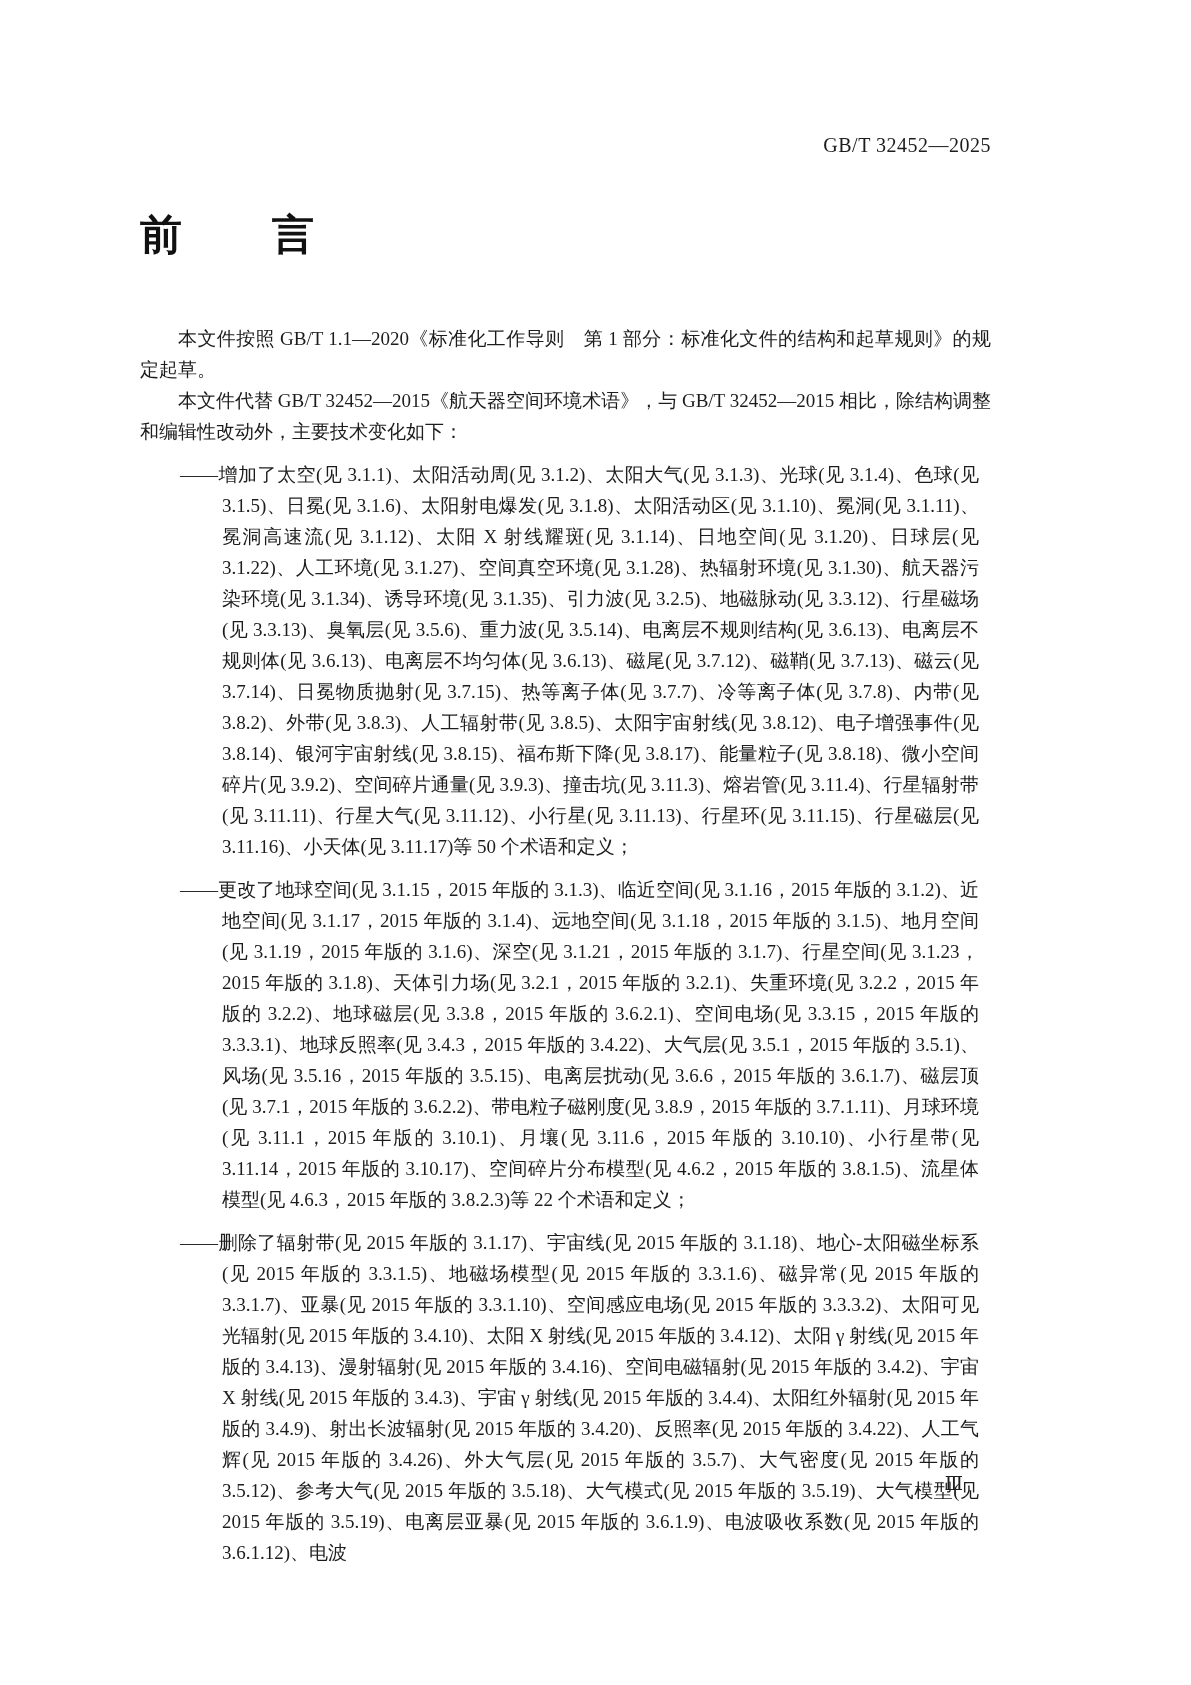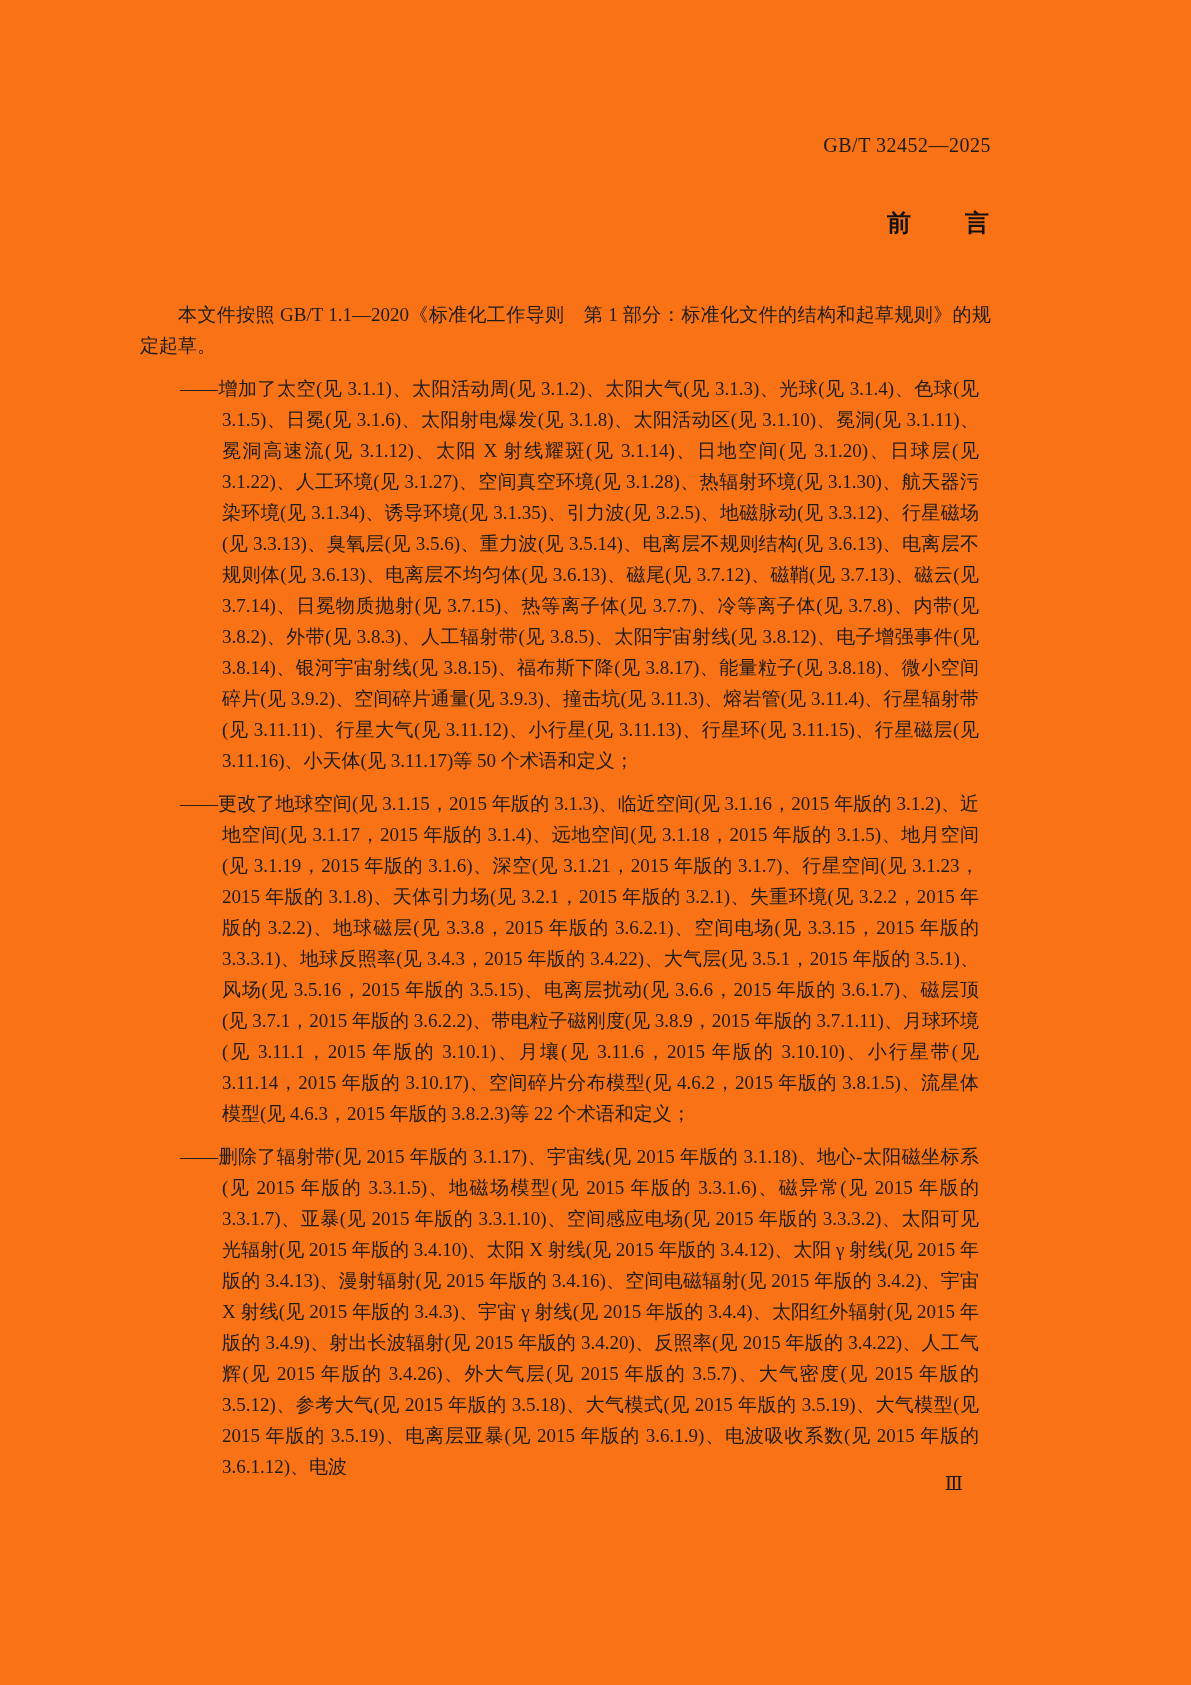--- a/index.html
+++ b/index.html
@@ -6,44 +6,44 @@
   html, body {
     margin: 0;
     padding: 0;
     background: #e8e8e8;
   }
   .sheet {
     position: relative;
     width: 1191px;
     height: 1685px;
     margin: 0 auto;
-    background: #f97316;
+    background: #ffffff;
     color: #1c1c1c;
     font-family: "Liberation Serif", "DejaVu Serif", serif;
     overflow: hidden;
   }
   .content {
     position: absolute;
     left: 140px;
     top: 0;
     width: 851px;
   }
   .doc-number {
     margin-top: 134px;
     text-align: right;
     font-size: 20px;
     letter-spacing: 0.5px;
     font-weight: 400;
   }
   .fw-title {
     margin: 50px 0 0 0;
-    text-align: right;
+    text-align: left;
     font-family: "Liberation Sans", "DejaVu Sans", sans-serif;
     font-weight: 700;
-    font-size: 24px;
+    font-size: 42px;
     letter-spacing: 2px;
     color: #111;
   }
   .body-text {
     margin-top: 60px;
     font-size: 19px;
     line-height: 31px;
     text-align: justify;
     text-justify: inter-character;
   }
@@ -75,20 +75,21 @@
   <div class="content">
 
     <div class="doc-number">GB/T 32452—2025</div>
 
     <h1 class="fw-title">前　　言</h1>
 
     <div class="body-text">
 
       <p class="para">本文件按照 GB/T 1.1—2020《标准化工作导则　第 1 部分：标准化文件的结构和起草规则》的规定起草。</p>
 
+      <p class="para">本文件代替 GB/T 32452—2015《航天器空间环境术语》，与 GB/T 32452—2015 相比，除结构调整和编辑性改动外，主要技术变化如下：</p>
 
       <div class="change-list">
         <p class="change-item">——增加了太空(见 3.1.1)、太阳活动周(见 3.1.2)、太阳大气(见 3.1.3)、光球(见 3.1.4)、色球(见 3.1.5)、日冕(见 3.1.6)、太阳射电爆发(见 3.1.8)、太阳活动区(见 3.1.10)、冕洞(见 3.1.11)、冕洞高速流(见 3.1.12)、太阳 X 射线耀斑(见 3.1.14)、日地空间(见 3.1.20)、日球层(见 3.1.22)、人工环境(见 3.1.27)、空间真空环境(见 3.1.28)、热辐射环境(见 3.1.30)、航天器污染环境(见 3.1.34)、诱导环境(见 3.1.35)、引力波(见 3.2.5)、地磁脉动(见 3.3.12)、行星磁场(见 3.3.13)、臭氧层(见 3.5.6)、重力波(见 3.5.14)、电离层不规则结构(见 3.6.13)、电离层不规则体(见 3.6.13)、电离层不均匀体(见 3.6.13)、磁尾(见 3.7.12)、磁鞘(见 3.7.13)、磁云(见 3.7.14)、日冕物质抛射(见 3.7.15)、热等离子体(见 3.7.7)、冷等离子体(见 3.7.8)、内带(见 3.8.2)、外带(见 3.8.3)、人工辐射带(见 3.8.5)、太阳宇宙射线(见 3.8.12)、电子增强事件(见 3.8.14)、银河宇宙射线(见 3.8.15)、福布斯下降(见 3.8.17)、能量粒子(见 3.8.18)、微小空间碎片(见 3.9.2)、空间碎片通量(见 3.9.3)、撞击坑(见 3.11.3)、熔岩管(见 3.11.4)、行星辐射带(见 3.11.11)、行星大气(见 3.11.12)、小行星(见 3.11.13)、行星环(见 3.11.15)、行星磁层(见 3.11.16)、小天体(见 3.11.17)等 50 个术语和定义；</p>
 
         <p class="change-item">——更改了地球空间(见 3.1.15，2015 年版的 3.1.3)、临近空间(见 3.1.16，2015 年版的 3.1.2)、近地空间(见 3.1.17，2015 年版的 3.1.4)、远地空间(见 3.1.18，2015 年版的 3.1.5)、地月空间(见 3.1.19，2015 年版的 3.1.6)、深空(见 3.1.21，2015 年版的 3.1.7)、行星空间(见 3.1.23，2015 年版的 3.1.8)、天体引力场(见 3.2.1，2015 年版的 3.2.1)、失重环境(见 3.2.2，2015 年版的 3.2.2)、地球磁层(见 3.3.8，2015 年版的 3.6.2.1)、空间电场(见 3.3.15，2015 年版的 3.3.3.1)、地球反照率(见 3.4.3，2015 年版的 3.4.22)、大气层(见 3.5.1，2015 年版的 3.5.1)、风场(见 3.5.16，2015 年版的 3.5.15)、电离层扰动(见 3.6.6，2015 年版的 3.6.1.7)、磁层顶(见 3.7.1，2015 年版的 3.6.2.2)、带电粒子磁刚度(见 3.8.9，2015 年版的 3.7.1.11)、月球环境(见 3.11.1，2015 年版的 3.10.1)、月壤(见 3.11.6，2015 年版的 3.10.10)、小行星带(见 3.11.14，2015 年版的 3.10.17)、空间碎片分布模型(见 4.6.2，2015 年版的 3.8.1.5)、流星体模型(见 4.6.3，2015 年版的 3.8.2.3)等 22 个术语和定义；</p>
 
         <p class="change-item">——删除了辐射带(见 2015 年版的 3.1.17)、宇宙线(见 2015 年版的 3.1.18)、地心-太阳磁坐标系(见 2015 年版的 3.3.1.5)、地磁场模型(见 2015 年版的 3.3.1.6)、磁异常(见 2015 年版的 3.3.1.7)、亚暴(见 2015 年版的 3.3.1.10)、空间感应电场(见 2015 年版的 3.3.3.2)、太阳可见光辐射(见 2015 年版的 3.4.10)、太阳 X 射线(见 2015 年版的 3.4.12)、太阳 γ 射线(见 2015 年版的 3.4.13)、漫射辐射(见 2015 年版的 3.4.16)、空间电磁辐射(见 2015 年版的 3.4.2)、宇宙 X 射线(见 2015 年版的 3.4.3)、宇宙 γ 射线(见 2015 年版的 3.4.4)、太阳红外辐射(见 2015 年版的 3.4.9)、射出长波辐射(见 2015 年版的 3.4.20)、反照率(见 2015 年版的 3.4.22)、人工气辉(见 2015 年版的 3.4.26)、外大气层(见 2015 年版的 3.5.7)、大气密度(见 2015 年版的 3.5.12)、参考大气(见 2015 年版的 3.5.18)、大气模式(见 2015 年版的 3.5.19)、大气模型(见 2015 年版的 3.5.19)、电离层亚暴(见 2015 年版的 3.6.1.9)、电波吸收系数(见 2015 年版的 3.6.1.12)、电波</p>
       </div>
 
     </div>

